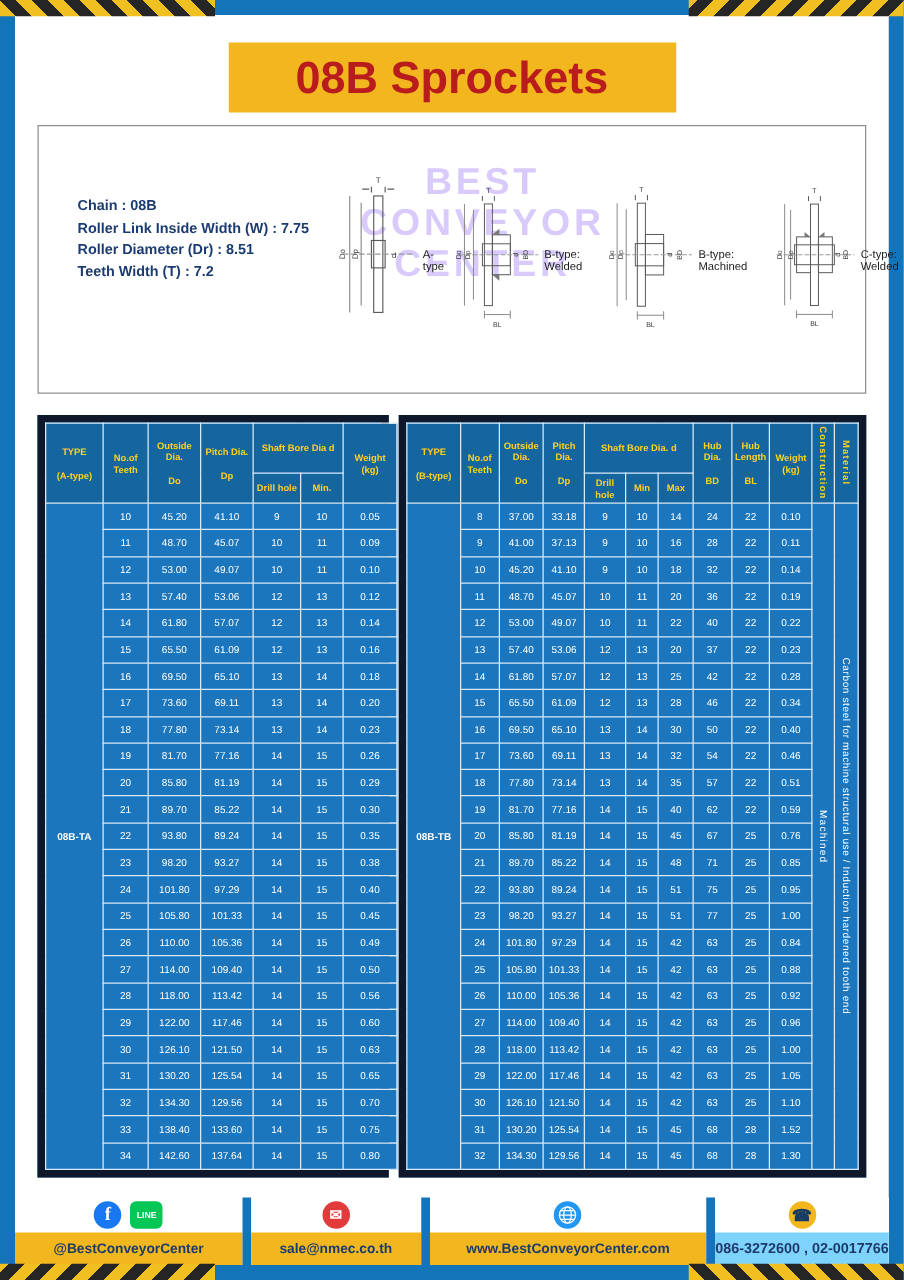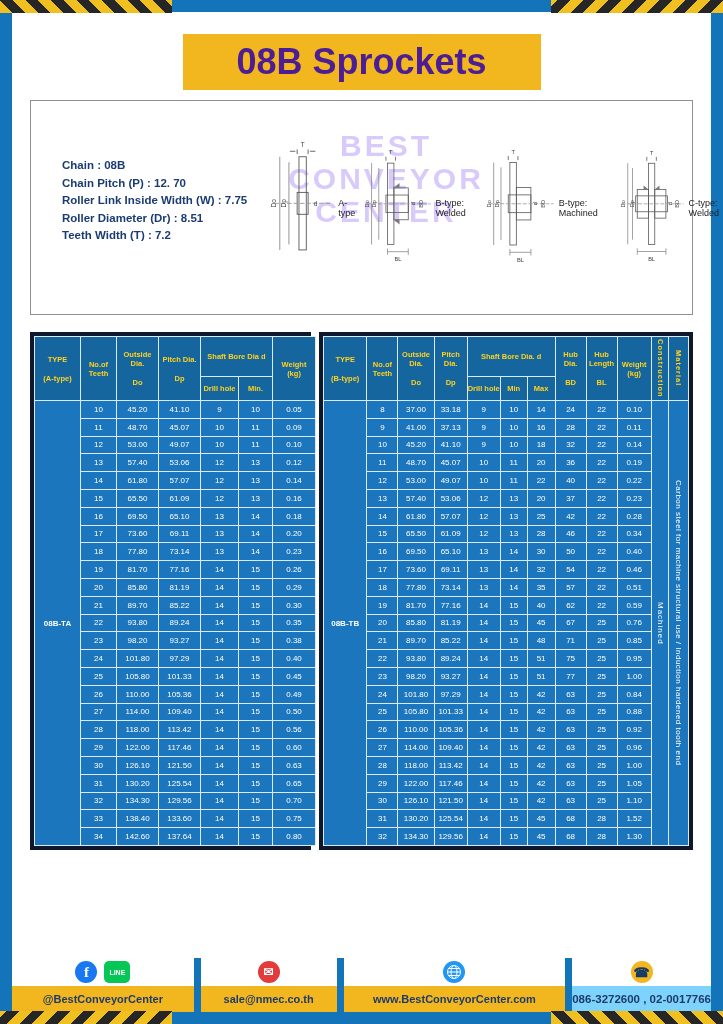--- a/index.html
+++ b/index.html
@@ -10,36 +10,36 @@
 
   .hazard { position:absolute; height:13px; width:172px;
     background:repeating-linear-gradient(45deg,#f0c020 0 9px,#262626 9px 18px); z-index:6; }
   .hz-tl { left:0; top:0; }
   .hz-tr { right:0; top:0; background:repeating-linear-gradient(-45deg,#f0c020 0 9px,#262626 9px 18px); }
   .hz-bl { left:0; bottom:0; background:repeating-linear-gradient(-45deg,#f0c020 0 9px,#262626 9px 18px); }
   .hz-br { right:0; bottom:0; }
 
   .title-banner { position:absolute; left:50%; top:34px; transform:translateX(-50%);
     width:358px; height:56px; background:#f2b71e; display:flex; align-items:center; justify-content:center;
-    font-size:36px; font-weight:bold; color:#4c1d95; z-index:5; }
+    font-size:36px; font-weight:bold; color:#b91c1c; z-index:5; }
 
   .diagram-panel { position:absolute; left:30px; top:100px; width:663px; height:215px;
     border:1px solid #8f8f8f; background:#fff; z-index:2; }
 
   .watermark { position:absolute; left:190px; top:28px; width:330px; text-align:center;
     color:#8b5cf6; opacity:.32; font-weight:bold; font-size:30px; line-height:33px; letter-spacing:3px; }
 
   .specs { position:absolute; left:11px; top:56px; color:#1b3c72; font-weight:bold;
     font-size:11.5px; line-height:17.5px; white-space:nowrap;margin-left:20px; }
 
   .figures { position:absolute; left:236px; top:4px; right:2px; bottom:2px; display:flex; }
   .figure { flex:1; display:flex; flex-direction:row; align-items:center; justify-content:flex-end; padding-bottom:3px; }
   .figure-label { font-size:9px; color:#1c1c1c; margin-top:1px; }
 
-  .table-wrap { position:absolute; top:332px; height:518px; border:4px solid #0f172a; background:#1b76bd; z-index:2; }
+  .table-wrap { position:absolute; top:332px; height:610px; border:6px solid #0f172a; background:#1b76bd; z-index:2; }
   .tw-left  { left:30px;  width:281px; }
   .tw-right { left:319px; width:374px; }
   table.tbl { width:100%; height:100%; border-collapse:collapse; table-layout:fixed; }
   .tbl th, .tbl td { border:1px solid #d9eaf8; padding:0; text-align:center; vertical-align:middle; }
   .tbl thead th { color:#ffd21e; font-size:7.5px; font-weight:bold; background:#15659f; line-height:9px; }
   .tbl thead tr:first-child { height:40px; }
   .tbl thead tr:nth-child(2){ height:24px; }
   .tbl tbody td { color:#fff; font-size:8px; background:#1b76bd; }
   .head-gap { margin-top:10px; }
   .group-cell { font-size:9px; font-weight:bold; }
@@ -80,21 +80,20 @@
 
 <div class="diagram-panel">
   <div class="watermark">
     <div>BEST</div>
     <div>CONVEYOR</div>
     <div>CENTER</div>
   </div>
 
   <div class="specs">
     <div>Chain  : 08B</div>
-    <div>Chain Pitch (P)  :  12. 70</div>
     <div>Roller Link Inside Width (W) :  7.75</div>
     <div>Roller Diameter (Dr) : 8.51</div>
     <div>Teeth Width (T)  :  7.2</div>
   </div>
 
   <div class="figures">
 
     <div class="figure">
       <svg width="78" height="148" viewBox="0 0 78 148">
         <g stroke="#5a5a5a" fill="none">

